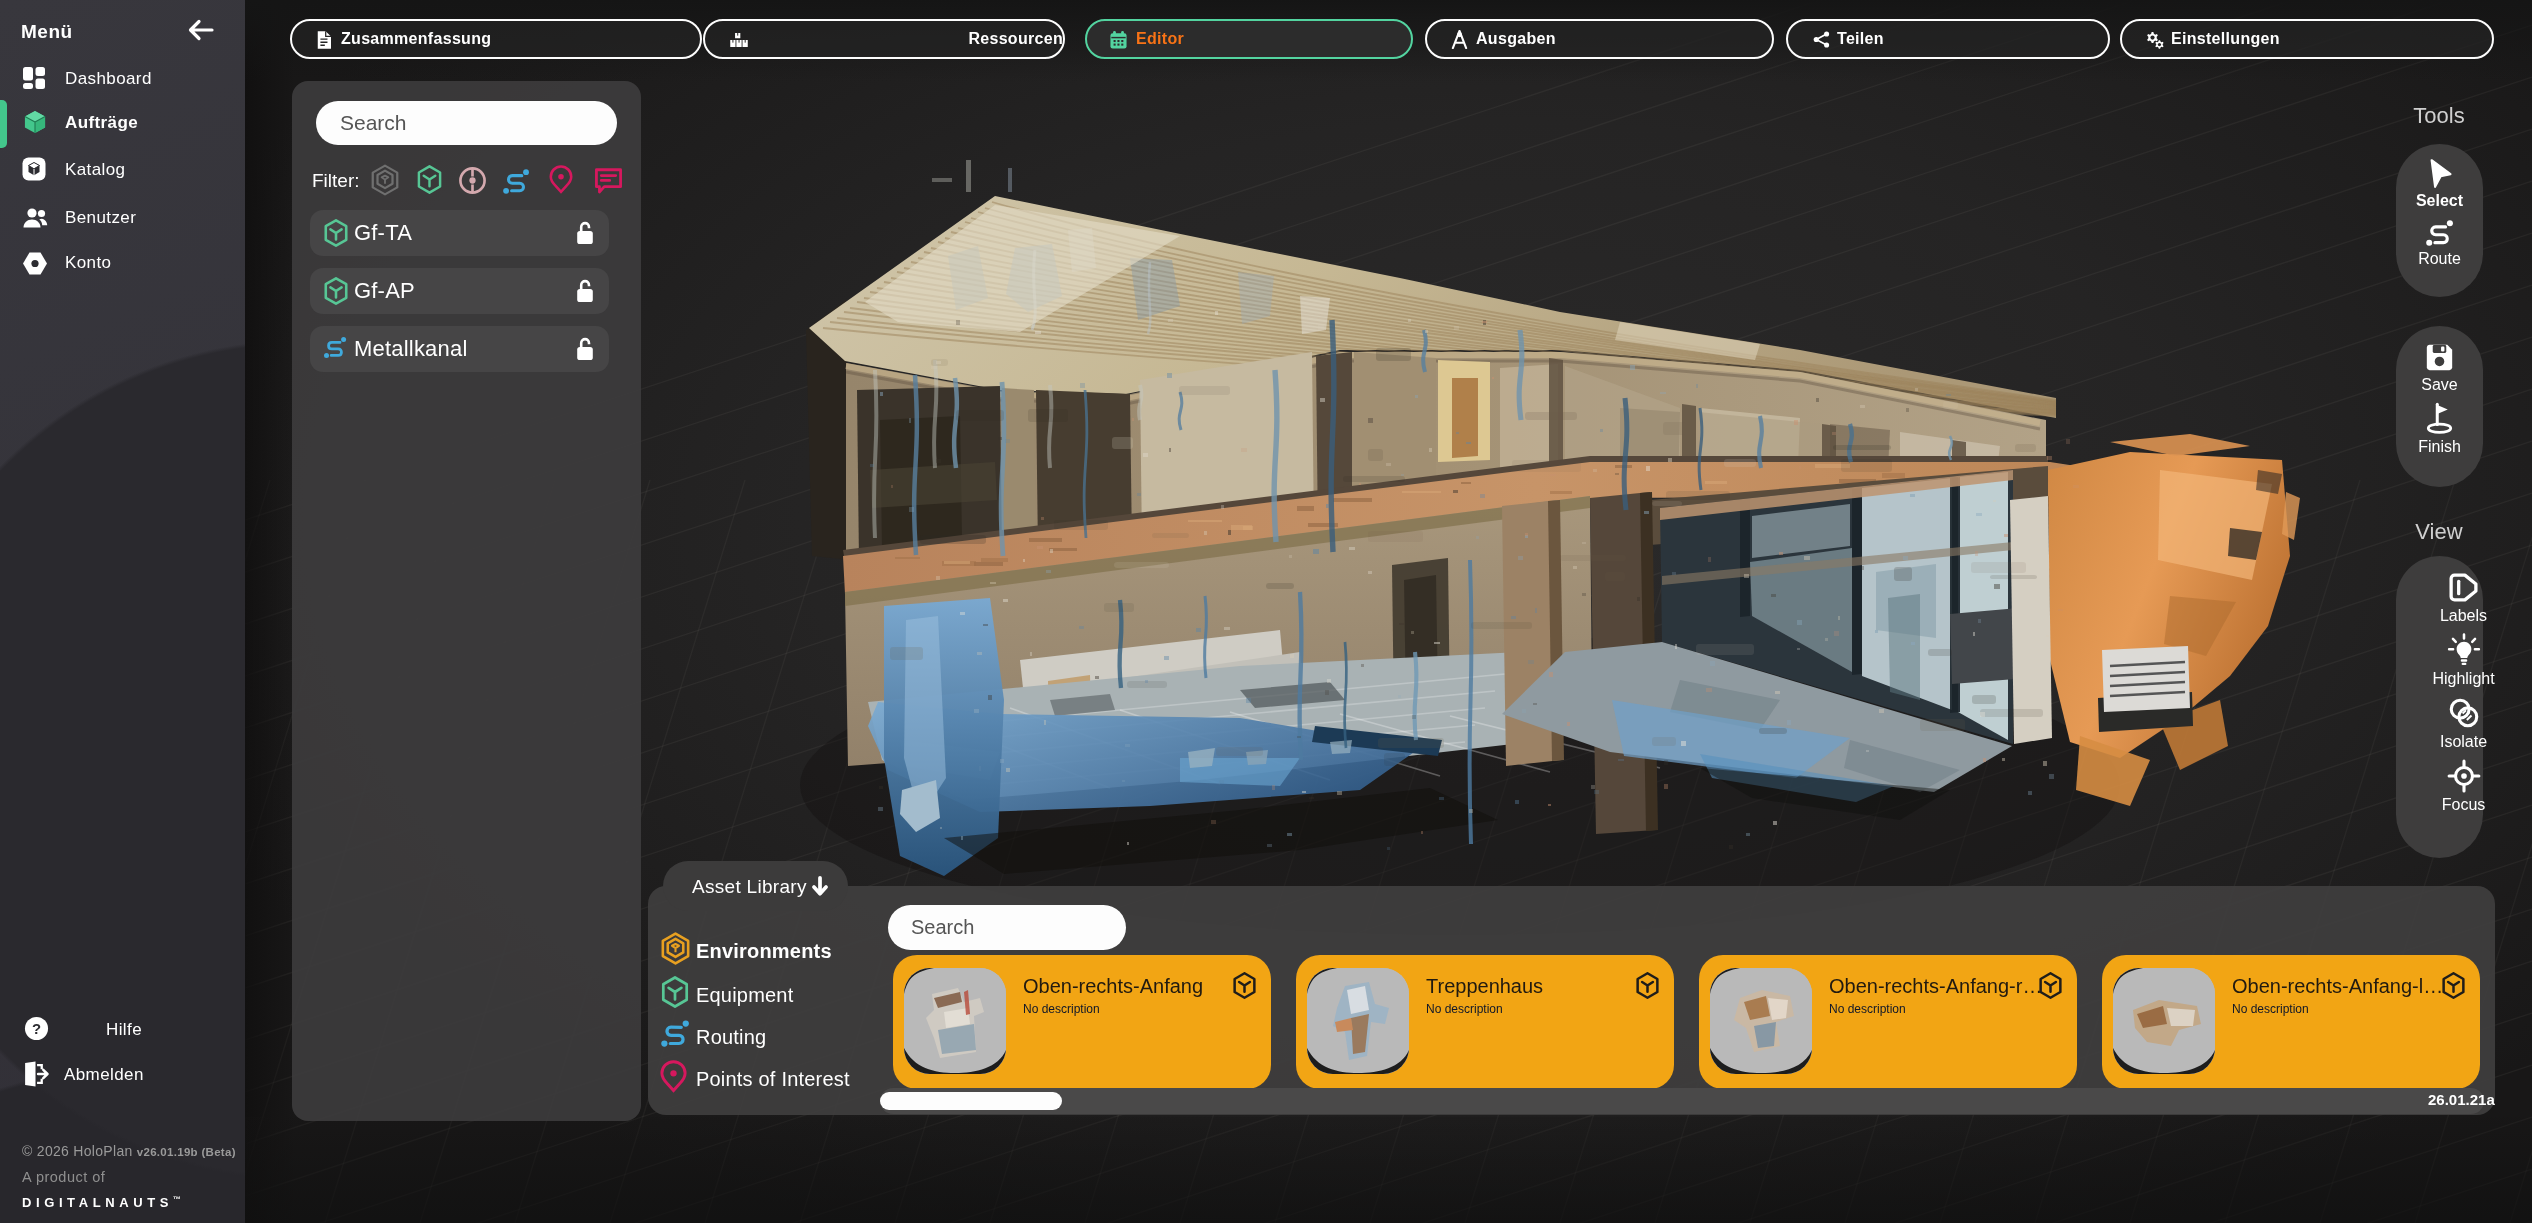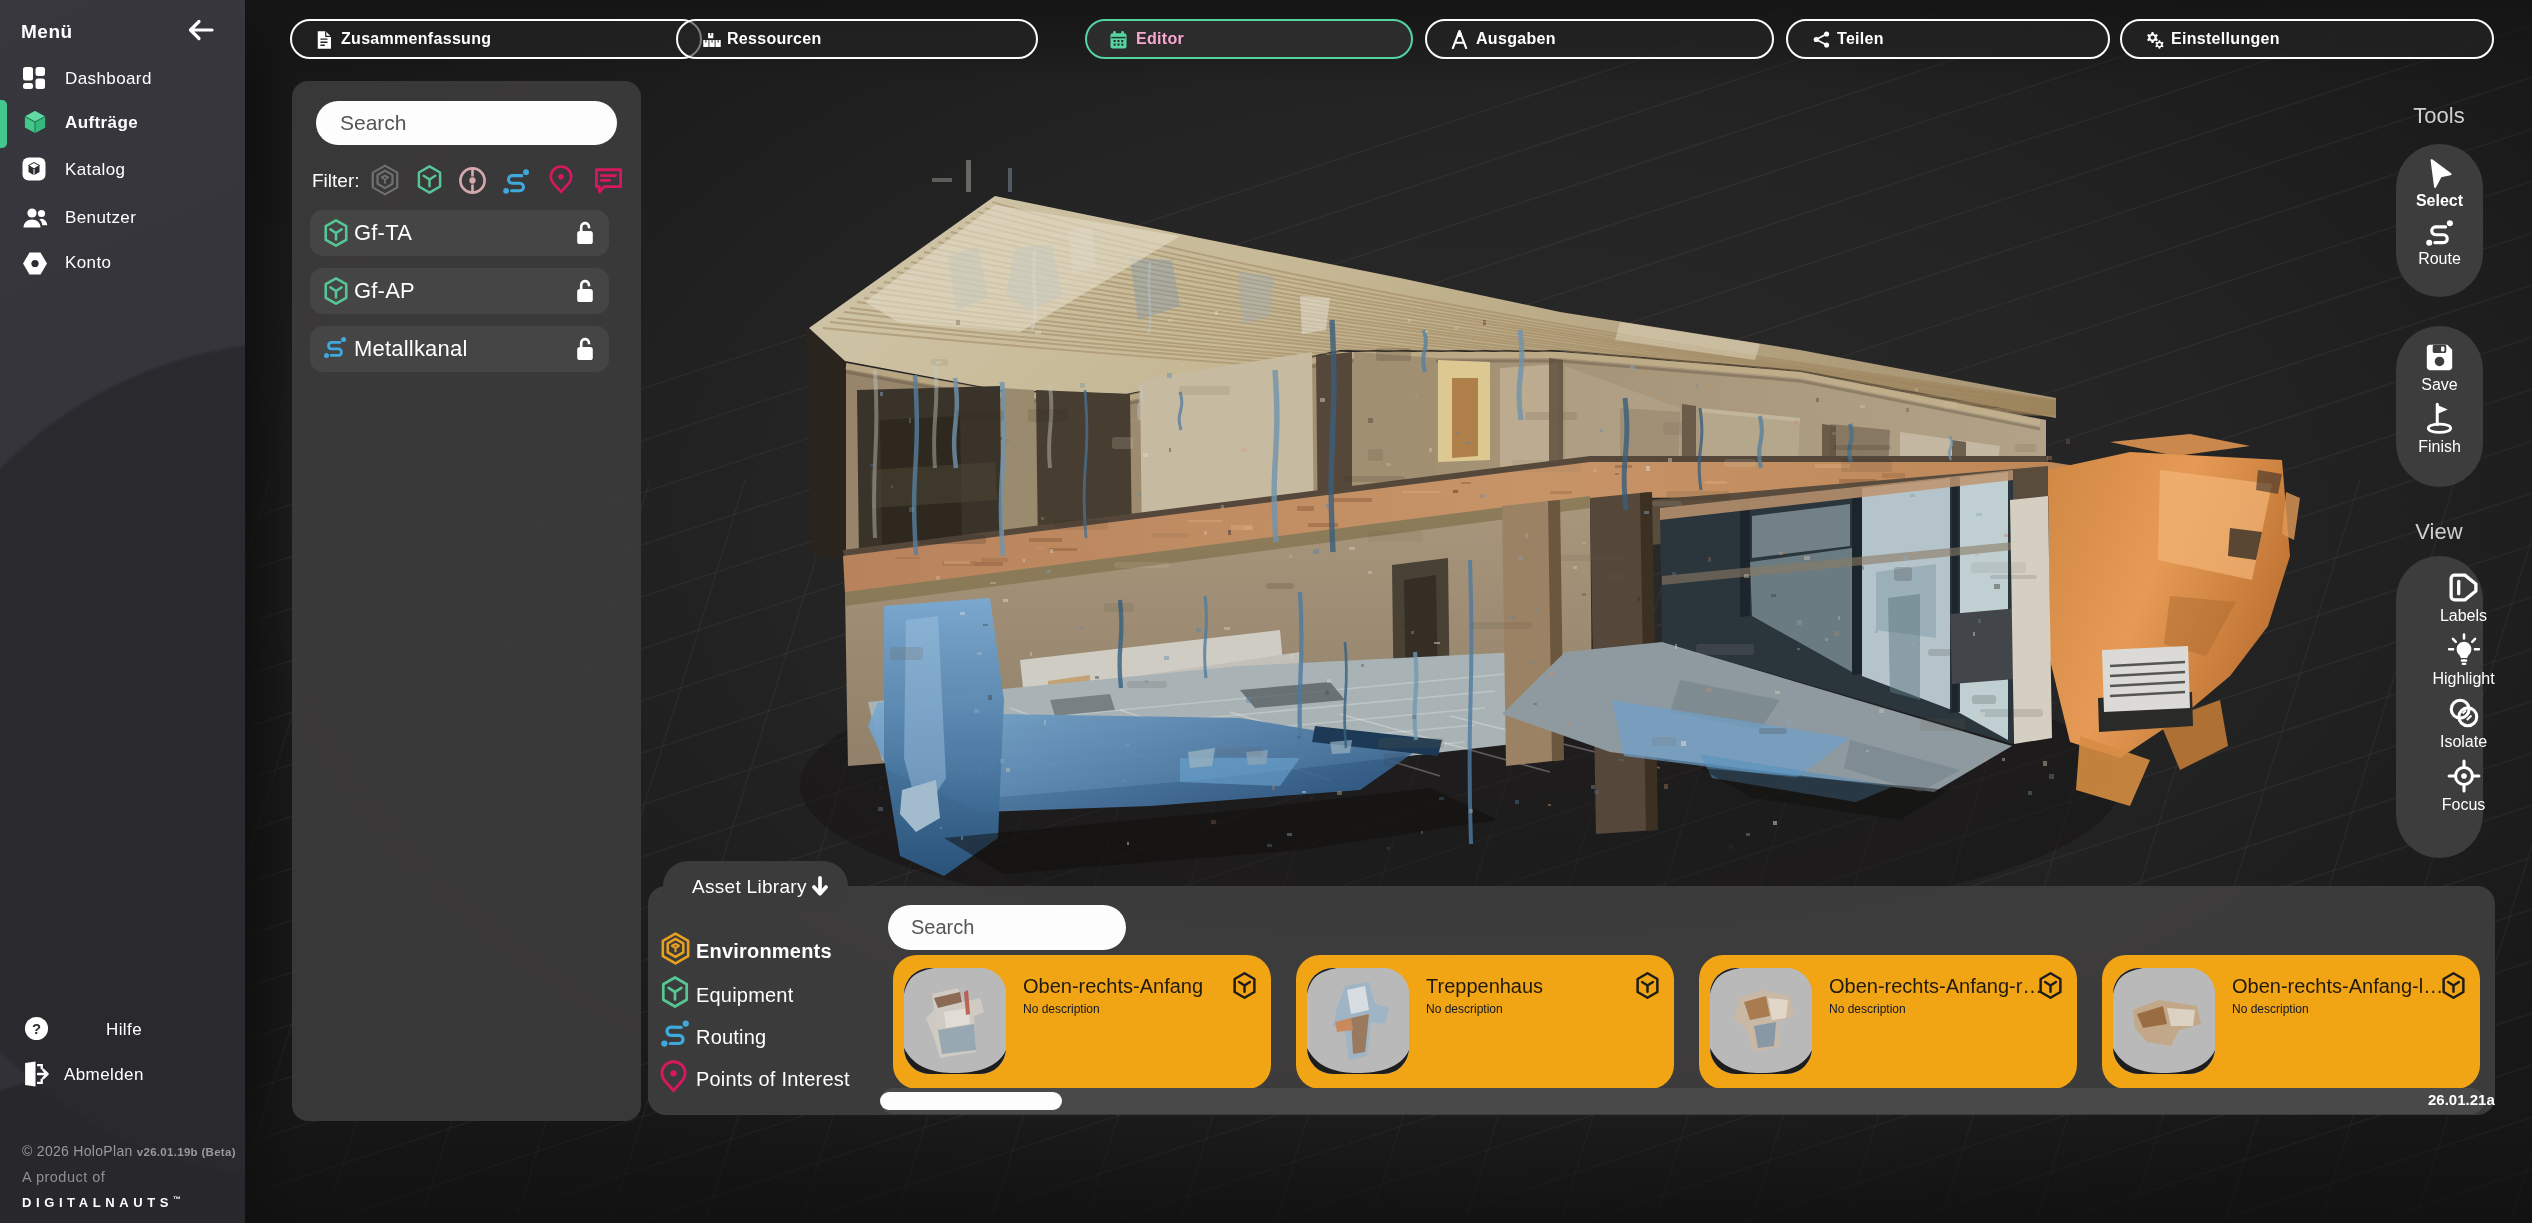--- a/index.html
+++ b/index.html
@@ -25,21 +25,21 @@
     background:#43c78c; border-radius:0 5px 5px 0; }
   #foot-copy { position:absolute; left:22px; top:1143px; font-size:14px; color:#9a9a9a; letter-spacing:.3px; white-space:nowrap;}
   #foot-copy b { font-size:11.5px; color:#9a9a9a; }
   #foot-prod { position:absolute; left:22px; top:1169px; font-size:14.5px; color:#8f8f8f; letter-spacing:.5px;}
   #foot-brand { position:absolute; left:22px; top:1195px; font-size:13px; color:#fff; font-weight:bold; letter-spacing:4.6px; }
   #foot-brand sup { font-size:8px; letter-spacing:0; }
   
   .tab { position:absolute; top:19px; height:40px; border:2.5px solid #fdfdfd; border-radius:20px;
     background:rgba(38,38,38,.6); color:#ffffff; display:flex; align-items:center; z-index:30;
     font-size:16px; font-weight:bold; letter-spacing:.3px; }
-  .tab.active { border-color:#53d4a0; color:#f9a8d4; background:#2c2c2c;align-items:center; }
+  .tab.active { border-color:#53d4a0; color:#f97316; background:#2c2c2c;align-items:center; }
   
   #lpanel { position:absolute; left:292px; top:81px; width:349px; height:1040px;
     background:rgba(60,59,60,.93); border-radius:16px; z-index:20; }
   #lsearch { position:absolute; left:24px; top:20px; width:301px; height:44px; background:#fdfdfd;
     border-radius:22px; color:#555; font-size:21px; line-height:44px; padding-left:24px; }
   .item-row { position:absolute; left:18px; width:299px; height:46px; background:#464546;
     border-radius:13px; }
   .item-ic { position:absolute; left:13px; top:9px; width:26px; height:28px;}
   .item-tx { position:absolute; left:44px; top:10px; font-size:22px; color:#fff; letter-spacing:.2px;}
   .item-lock { position:absolute; right:13px; top:10px; width:22px; height:26px;}
@@ -620,21 +620,21 @@
     <div id="botstrip"></div>
   </div>
 <div class="tab" style="left:290px;width:412px;">
     <svg style="position:absolute;left:24px;top:10px;" width="15" height="18" viewBox="0 0 17 20">
 <path d="M2 0 L11 0 L17 6 L17 20 L2 20 Z" fill="#fff"></path>
 <path d="M11 0 L11 6 L17 6" fill="none" stroke="#242424" stroke-width="1.4"></path>
 <path d="M5 9 L13 9 M5 12.5 L13 12.5 M5 16 L10 16" stroke="#242424" stroke-width="1.6"></path>
 </svg>
     <span style="margin-left:49px;">Zusammenfassung</span>
   </div>
-<div class="tab" style="left:676px;width:362px;">
+<div class="tab" style="left:703px;width:362px;justify-content:flex-end;">
     <svg style="position:absolute;left:25px;top:12px;" width="18" height="14" viewBox="0 0 20 16">
 <rect x="5.5" y="0" width="6" height="6" fill="#fff"></rect>
 <rect x="0" y="8" width="6" height="8" fill="#fff"></rect>
 <rect x="7" y="8" width="6" height="8" fill="#fff"></rect>
 <rect x="14" y="8" width="6" height="8" fill="#fff"></rect>
 <rect x="8" y="0" width="1.1" height="3" fill="#242424"></rect>
 <rect x="2.5" y="8" width="1.1" height="3" fill="#242424"></rect>
 <rect x="9.5" y="8" width="1.1" height="3" fill="#242424"></rect>
 <rect x="16.5" y="8" width="1.1" height="3" fill="#242424"></rect>
 </svg>

